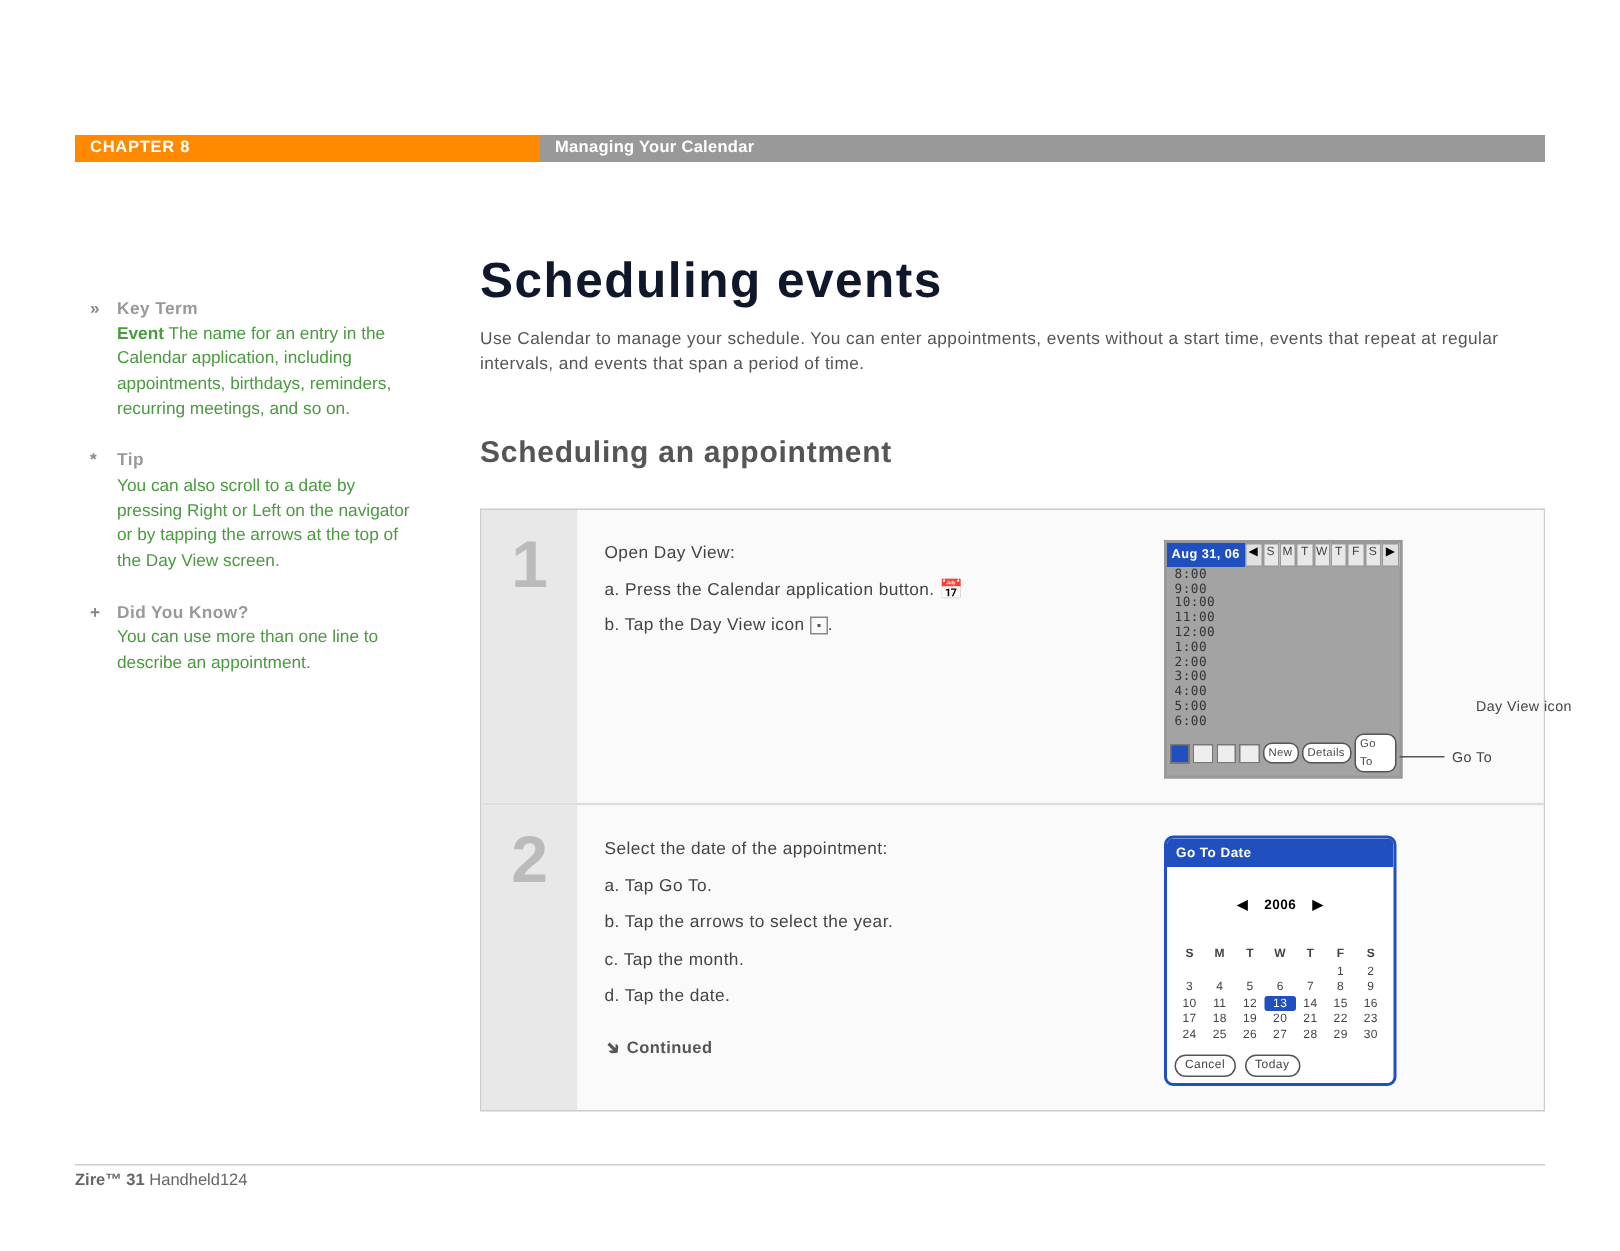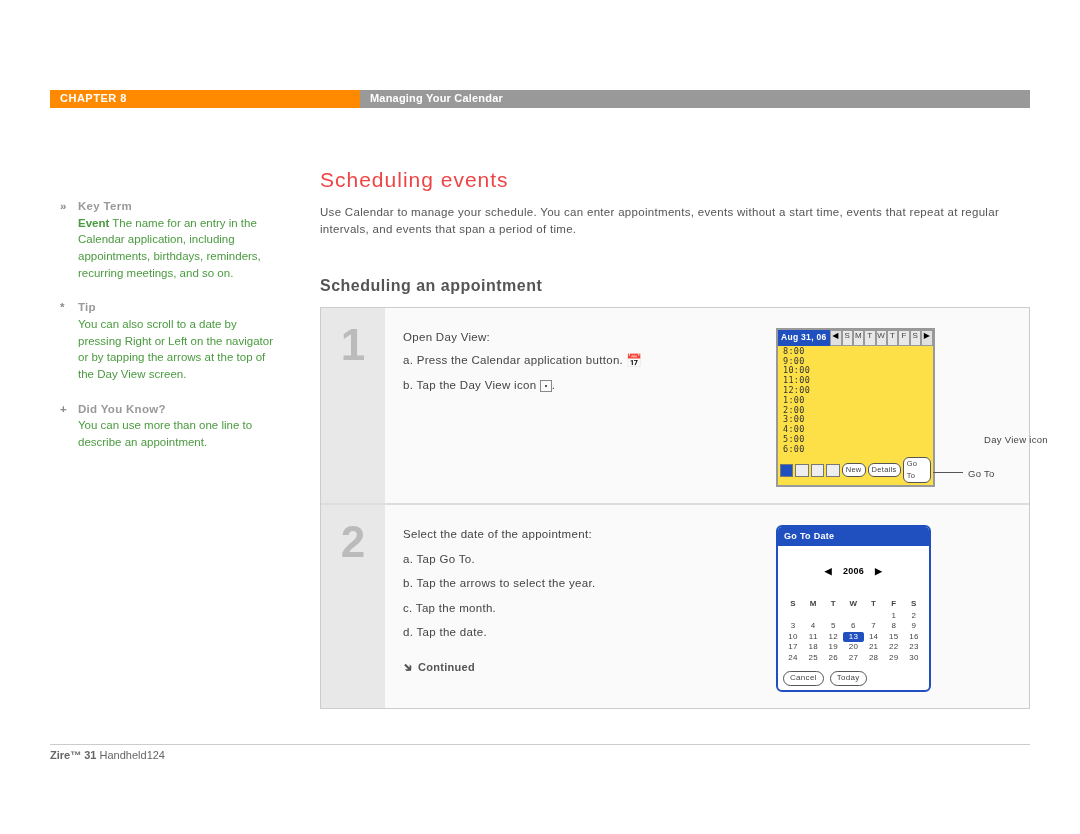--- a/index.html
+++ b/index.html
@@ -68,39 +68,39 @@
     padding-left: 18px;
   }
   .bold-green {
     font-weight: bold;
     color: #4a9a3f;
   }
   .maincol {
     flex: 1;
   }
   .h1 {
-    font-size: 21px;
-    color: #ef4444;
+    font-size: 33px;
+    color: #0f172a;
     letter-spacing: 1px;
     margin-bottom: 12px;
-    font-weight: normal;
+    font-weight: bold;
   }
   .intro {
     font-size: 11.5px;
     line-height: 1.45;
     letter-spacing: 0.3px;
     color: #555;
     margin-bottom: 40px;
   }
   .h2 {
-    font-size: 16px;
+    font-size: 20px;
     font-weight: bold;
     color: #555;
     letter-spacing: 0.5px;
-    margin-bottom: 12px;
+    margin-bottom: 25px;
   }
   .steps-wrap {
     border: 1px solid #ccc;
     background: #fff;
   }
   .step {
     display: flex;
     border-bottom: 2px solid #ddd;
   }
   .step:last-child { border-bottom: none; }
@@ -157,21 +157,21 @@
   .inline-icon::after{
     content:"";
     position:absolute;
     left:4px;top:4px;width:2px;height:2px;background:#555;
   }
   
   .dayview {
     border: 2px solid #999;
     width: 155px;
     font-size: 8.5px;
-    background:#fde047;
+    background:#a3a3a3;
     position: relative;
   }
   .dayview .dv-top {
     display:flex;
     background:#fff;
   }
   .dv-date {
     background:#2050c0;color:#fff;font-weight:bold;
     padding:1px 3px;font-size:8.5px;
   }

